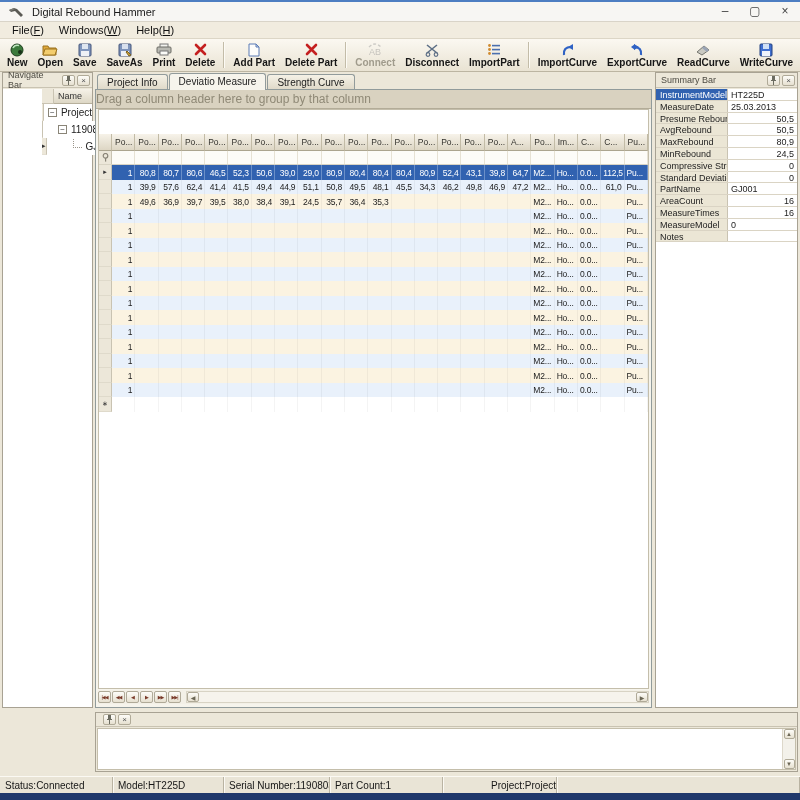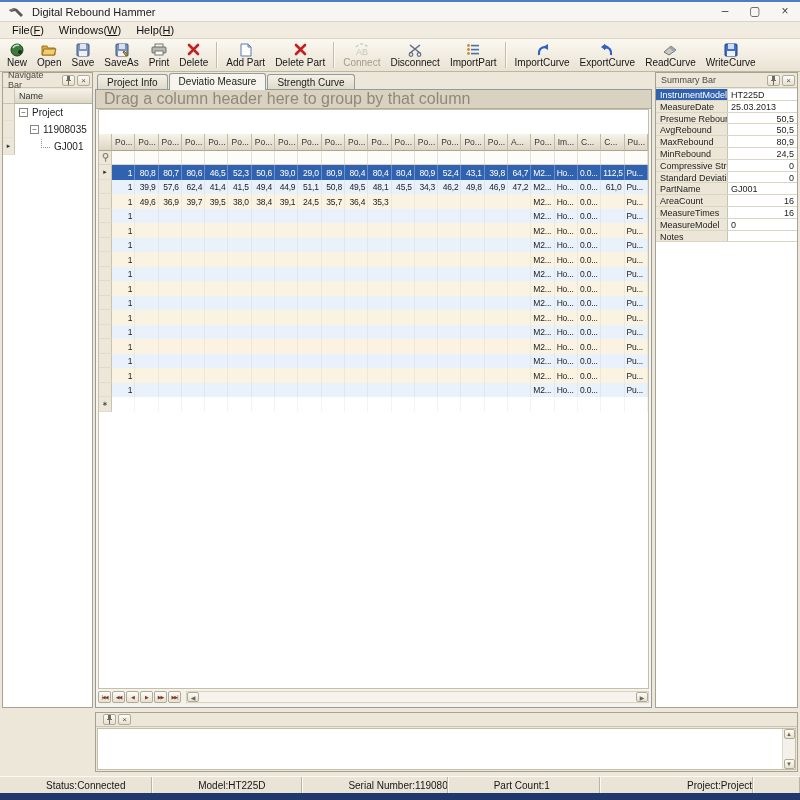--- a/index.html
+++ b/index.html
@@ -14,50 +14,50 @@
   #titlebar .win-btns { margin-left:auto; display:flex; }
   .win-btn { width:30px; height:18px; text-align:center; line-height:16px; font-size:12px; color:#444; cursor:default; }
 
   #menubar { position:absolute; top:22px; left:0; width:800px; height:17px; background:#f1ecdf; border-bottom:1px solid #dcd6c6; display:flex; align-items:center; padding-left:6px; }
   .menu-item { padding:2px 9px 2px 6px; font-size:11px; color:#111; }
   .menu-item u { text-decoration:underline; }
 
   #toolbar { position:absolute; top:39px; left:0; width:800px; height:33px; background:linear-gradient(#fbf8f1,#e9e3d3); border-bottom:1px solid #bcb5a2; display:flex; align-items:stretch; padding:1px 2px; }
   .tbtn { display:flex; flex-direction:column; align-items:center; justify-content:center; padding:1px 5px; min-width:30px; }
   .tbtn .ico { height:15px; display:flex; align-items:center; justify-content:center; font-size:13px; }
-  .tbtn .lbl { font-size:10px; color:#161616; white-space:nowrap; margin-top:0px; }
+  .tbtn .lbl { font-size:10px; color:#161616; white-space:nowrap; margin-top:0px;font-weight:bold; }
   .tbtn.disabled .lbl { color:#a09b8c; }
   .tbtn.disabled .ico { opacity:.45; filter:grayscale(1); }
   .tsep { width:2px; margin:2px 3px; border-left:1px solid #c3bca8; border-right:1px solid #fdfbf5; }
 
   
   .panel { position:absolute; background:#ece7d9; border:1px solid #a8a293; }
   .panel-header { height:15px; display:flex; align-items:center; padding:0 2px 0 5px; font-size:9px; color:#4c4a42; border-bottom:1px solid #c9c3b2; background:#ece7d9; }
   .panel-header .ph-title { flex:1; }
   .ph-btn { width:13px; height:11px; margin-left:2px; background:linear-gradient(#fdfcf8,#e6e0d0); border:1px solid #b0aa98; border-radius:2px; font-size:8px; line-height:9px; text-align:center; color:#555; display:flex; align-items:center; justify-content:center; }
 
   
-  #navigate-content { position:absolute; top:16px; left:0; right:0; bottom:0; background:#fff; }
+  #navigate-content { position:absolute; top:16px; left:0; right:0; bottom:0; background:#fff;padding-left:39px; }
   #nav-grid { display:flex; flex-direction:column; height:100%; }
   .nav-hrow { display:flex; height:15px; }
   .nav-ind { width:12px; background:#ece7d9; border-right:1px solid #c9c3b2; border-bottom:1px solid #c9c3b2; font-size:7px; color:#333; text-align:center; line-height:15px; }
   .nav-hcell { flex:1; background:linear-gradient(#f6f2e8,#ddd7c5); border-bottom:1px solid #b7b09c; font-size:9px; padding:2px 0 0 4px; color:#333; }
   .tree-row { display:flex; height:17px; align-items:stretch; }
   .tree-row .nav-ind { border-bottom:1px solid #e4dfd2; line-height:16px; }
   .tree-cell { flex:1; display:flex; align-items:center; font-size:10px; color:#222; background:#fff; }
   .expander { width:9px; height:9px; border:1px solid #8a8578; background:#fff; font-size:8px; line-height:7px; text-align:center; color:#444; margin-right:4px; flex:0 0 9px; }
   .leafline { width:9px; height:9px; border-left:1px dotted #9a958a; border-bottom:1px dotted #9a958a; margin-right:4px; margin-top:-6px; flex:0 0 9px; }
 
   
   #tabstrip { position:absolute; top:73px; left:97px; height:17px; display:flex; }
   .tab { padding:2px 9px 2px 9px; font-size:10px; color:#222; background:linear-gradient(#f5f1e6,#ded8c7); border:1px solid #929b9b; border-bottom:none; border-radius:3px 3px 0 0; margin-right:1px; height:16px; margin-top:1px; }
   .tab.active { background:#f6f4ec; height:17px; margin-top:0; position:relative; z-index:3; }
   #main-area { position:absolute; top:89px; left:95px; width:557px; height:619px; background:#f6f4ec; border:1px solid #919b9b; }
 
-  #group-panel { height:19px; background:#d9d2c0; border-bottom:1px solid #b3ac98; font-size:16px; color:#8f8976; display:flex; align-items:center; padding-left:8px; }
+  #group-panel { height:19px; background:#d9d2c0; border-bottom:1px solid #b3ac98; font-size:12px; color:#8f8976; display:flex; align-items:center; padding-left:0; }
   #grid { position:absolute; top:19px; left:2px; right:2px; bottom:18px; background:#fff; border:1px solid #c4beab; overflow:hidden; display:flex; flex-direction:column; }
   .g-hrow { display:flex; height:17px; flex:0 0 17px;margin-top:24px; }
   .g-corner { width:13px; flex:0 0 13px; background:linear-gradient(#f6f2e8,#ddd6c4); border-right:1px solid #c2bba6; border-bottom:1px solid #aca58f; }
   .g-hcell { flex:1; background:linear-gradient(#f7f3ea,#ddd6c4); border-right:1px solid #c2bba6; border-bottom:1px solid #aca58f; font-size:8.5px; color:#33322d; padding:3px 0 0 3px; overflow:hidden; white-space:nowrap; }
   .g-frow { display:flex; height:14px; flex:0 0 14px; border-bottom:1px solid #d9d4c4; }
   .g-find { width:13px; flex:0 0 13px; background:#ece7d9; border-right:1px solid #c9c3b2; display:flex; align-items:center; justify-content:center; }
   .g-fcell { flex:1; background:#fdfcf8; border-right:1px solid #e7e2d4; }
   .g-row { display:flex; height:14.5px; flex:0 0 14.5px; }
   .g-ind { width:13px; flex:0 0 13px; background:#ece7d9; border-right:1px solid #c9c3b2; border-bottom:1px solid #dfdacb; font-size:7px; color:#333; display:flex; align-items:center; justify-content:center; }
   .g-cell { flex:1; font-size:8.5px; padding:2.5px 2px 0 2px; overflow:hidden; white-space:nowrap; border-right:1px solid rgba(0,0,0,0.045); letter-spacing:-0.2px; }
@@ -83,21 +83,21 @@
 
   
   #info-panel { position:absolute; top:712px; left:95px; width:703px; height:60px; background:#ece7d9; border:1px solid #a8a293; }
   #info-panel .panel-header { height:14px; }
   #info-content { position:absolute; top:15px; left:1px; right:1px; bottom:1px; background:#fff; border:1px solid #c4beab; }
   #info-vscroll { position:absolute; top:0; right:0; bottom:0; width:13px; background:#f3f1ea; border-left:1px solid #ddd8ca; display:flex; flex-direction:column; justify-content:space-between; align-items:center; }
   #info-vscroll .sarrow { width:11px; height:10px; }
 
   
   #statusbar { position:absolute; top:776px; left:0; width:800px; height:17px; background:#e9e4d6; border-top:1px solid #fbf9f3; display:flex; }
-  .status-seg { border-right:1px solid #b9b3a2; box-shadow:1px 0 0 #fbf9f3; font-size:10px; color:#161616; padding:3px 0 0 5px; overflow:hidden; white-space:nowrap;margin-left:41px; }
+  .status-seg { border-right:1px solid #b9b3a2; box-shadow:1px 0 0 #fbf9f3; font-size:10px; color:#161616; padding:3px 0 0 5px; overflow:hidden; white-space:nowrap; }
   #bottom-strip { position:absolute; top:793px; left:0; width:800px; height:7px; background:#20386b; }
 
   svg { display:block; }
 </style>
 </head>
 <body>
 
 <div id="accent-top"></div>
 
 <div id="titlebar">

